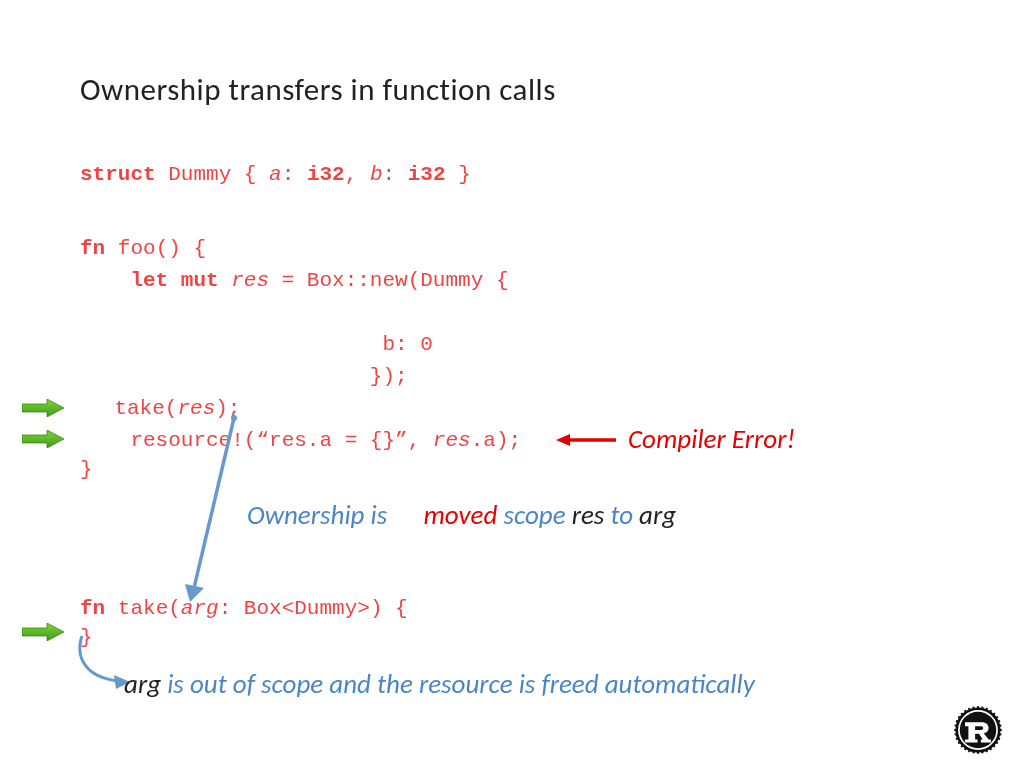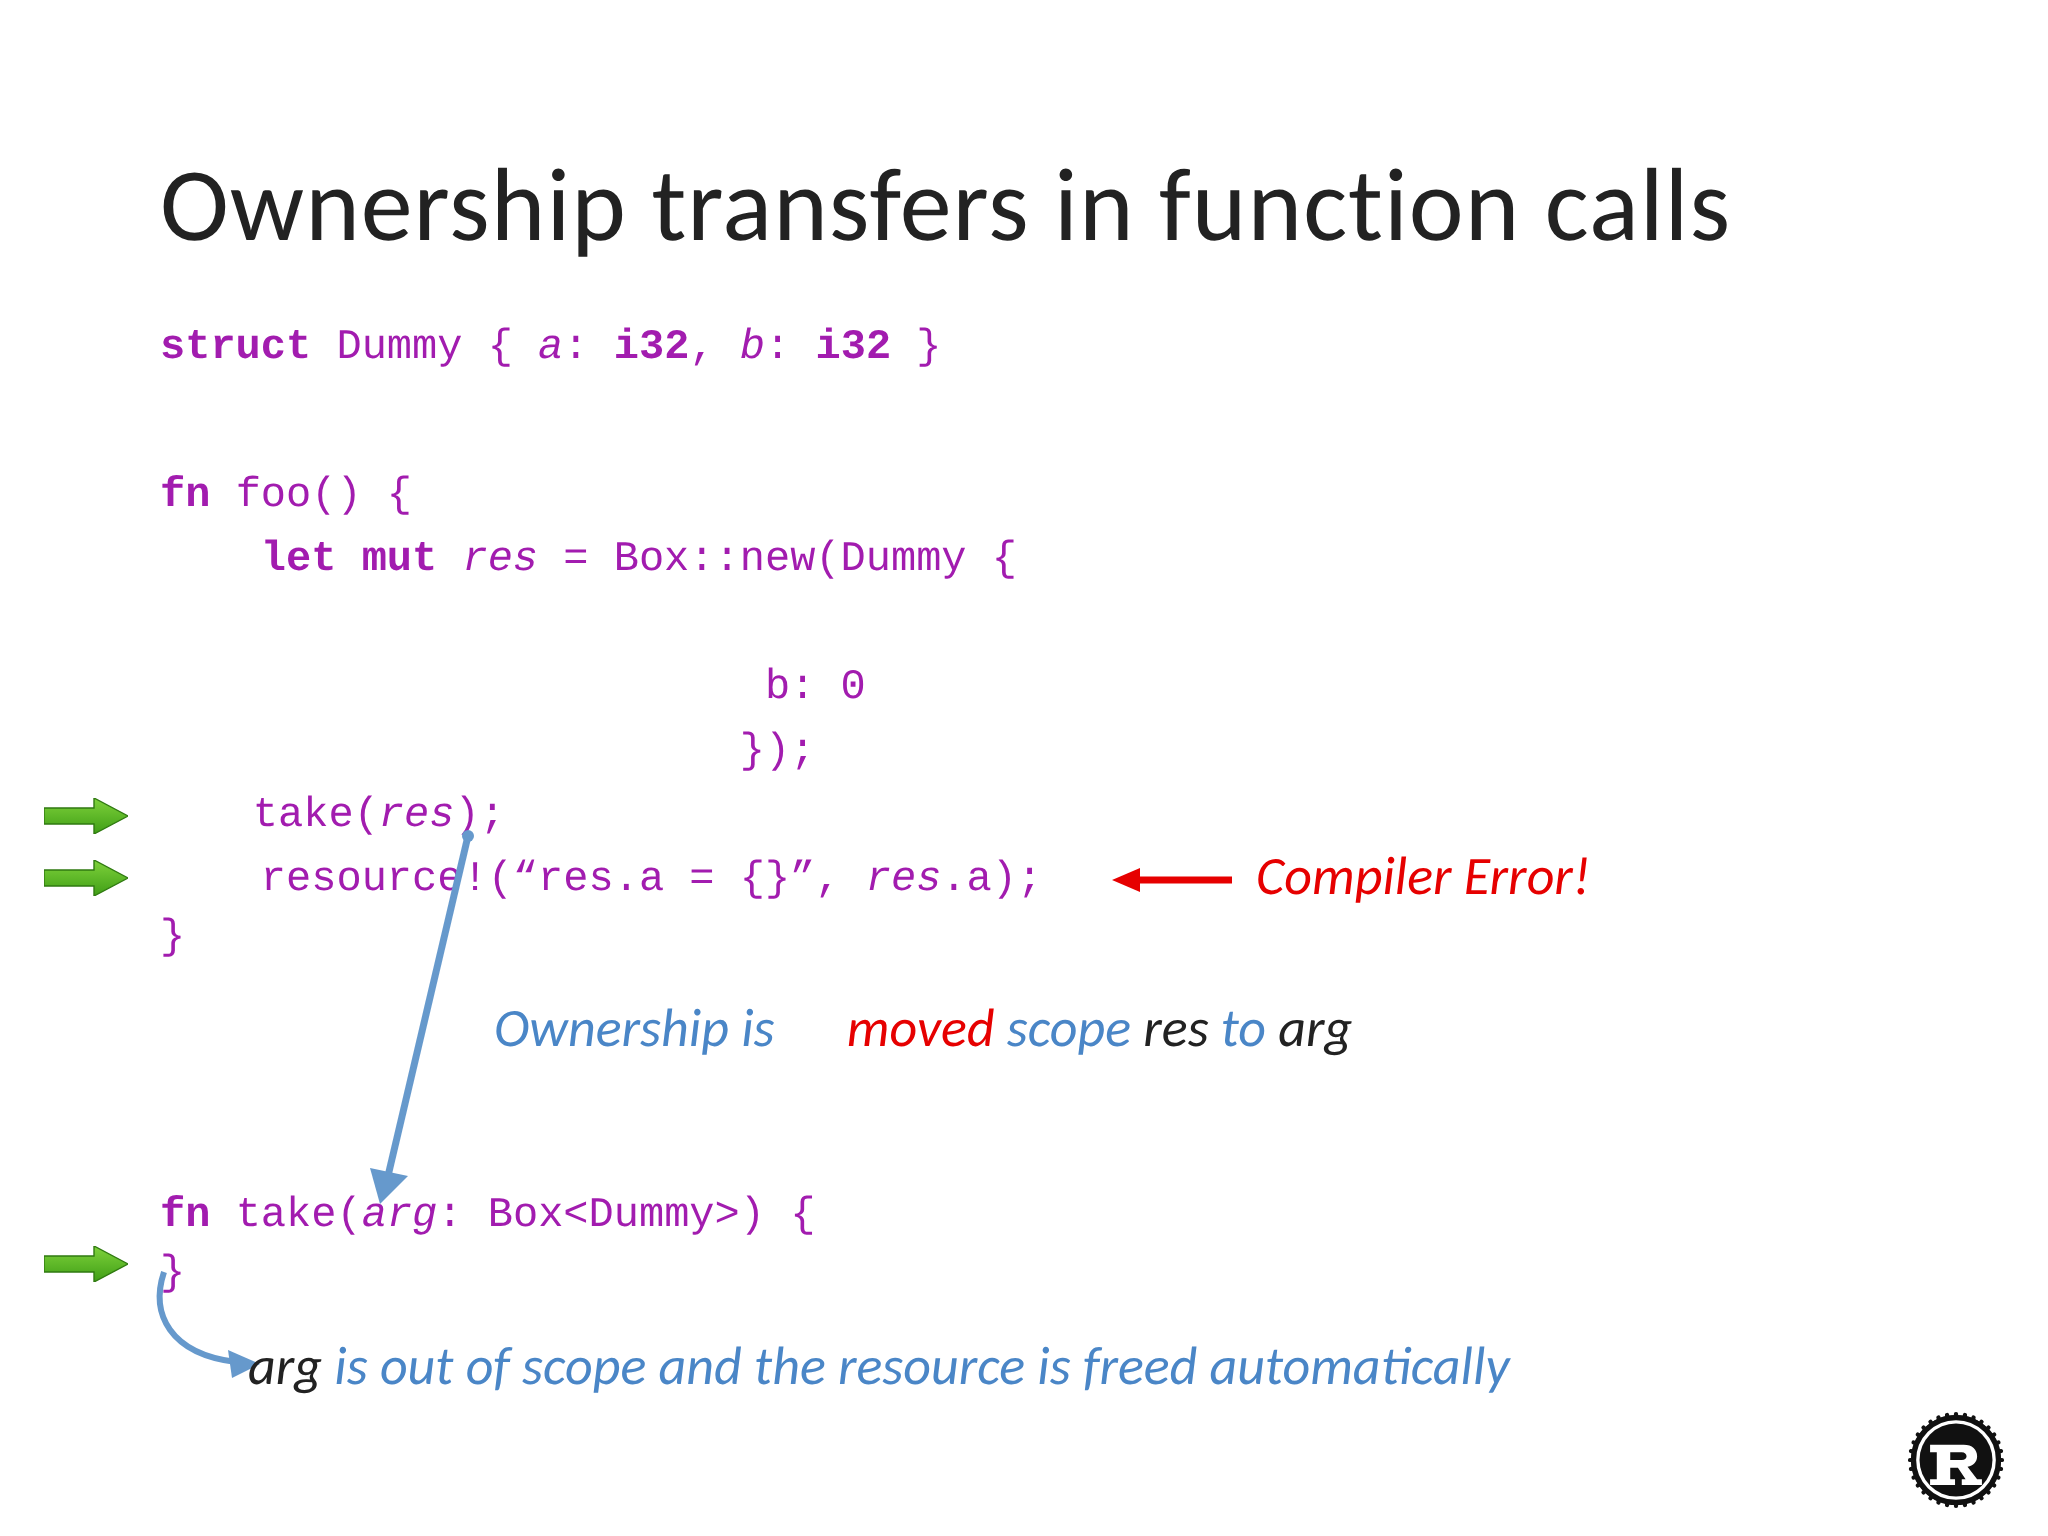--- a/index.html
+++ b/index.html
@@ -14,31 +14,31 @@
   }
   .slide {
     position: relative;
     width: 1024px;
     height: 768px;
   }
   .title {
     position: absolute;
     left: 80px;
     top: 70px;
-    font-size: 52px;
+    font-size: 31px;
     font-weight: 400;
     color: #222;
     letter-spacing: 0.5px;
   }
   .code {
     position: absolute;
     font-family: "Courier New", Courier, monospace;
     font-size: 21px;
     white-space: pre;
-    color: #a21caf;
+    color: #ef4444;
   }
   .kw { font-weight: bold; }
   .it { font-style: italic; }
   .arrow-green {
     position: absolute;
     width: 42px;
     height: 18px;
   }
   .arrow-red, .arrow-blue, .arrow-curved {
     position: absolute;
@@ -75,21 +75,21 @@
 
   <div class="code" style="left:80px; top:163px;"><span class="kw">struct</span><span> Dummy { </span><span class="it">a</span><span>: </span><span class="kw">i32</span><span>, </span><span class="it">b</span><span>: </span><span class="kw">i32</span><span> }</span></div>
 
   <div class="code" style="left:80px; top:237px;"><span class="kw">fn</span><span> foo() {</span></div>
 
   <div class="code" style="left:80px; top:269px;"><span class="kw">    let mut</span><span class="it"> res</span><span> = Box::new(Dummy {</span></div>
 
   <div class="code" style="left:80px; top:333px;">                        b: 0</div>
   <div class="code" style="left:80px; top:365px;">                       });</div>
 
-  <div class="code" style="left:76px; top:397px;"><span>    take(</span><span class="it">res</span><span>);</span></div>
+  <div class="code" style="left:64px; top:397px;"><span>    take(</span><span class="it">res</span><span>);</span></div>
 
   <div class="code" style="left:80px; top:429px;"><span>    resource!(“res.a = {}”, </span><span class="it">res</span><span>.a);</span></div>
 
   <div class="code" style="left:80px; top:458px;">}</div>
 
   <div class="code" style="left:80px; top:597px;"><span class="kw">fn</span><span> take(</span><span class="it">arg</span><span>: Box&lt;Dummy&gt;) {</span></div>
 
   <div class="code" style="left:80px; top:626px;">}</div>
 
   <svg class="arrow-green" style="left:22px; top:399px;" viewBox="0 0 42 18">

